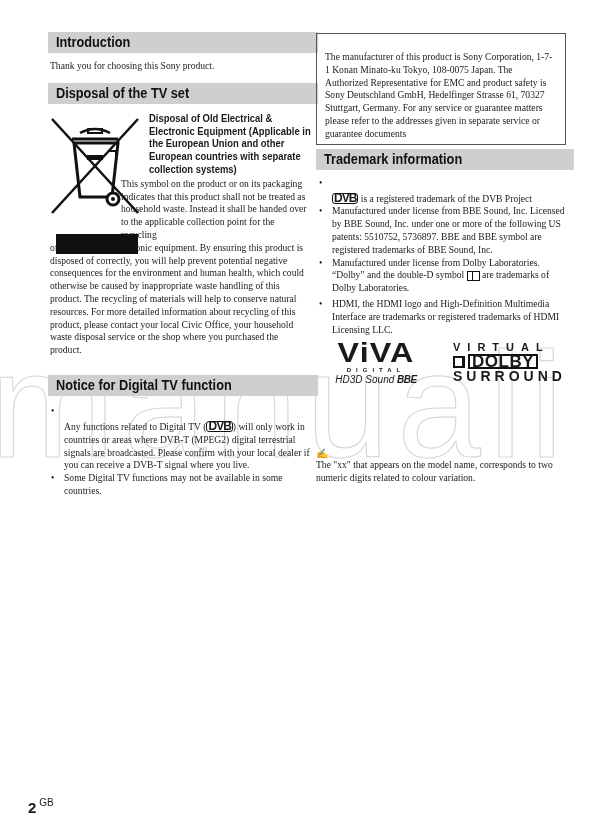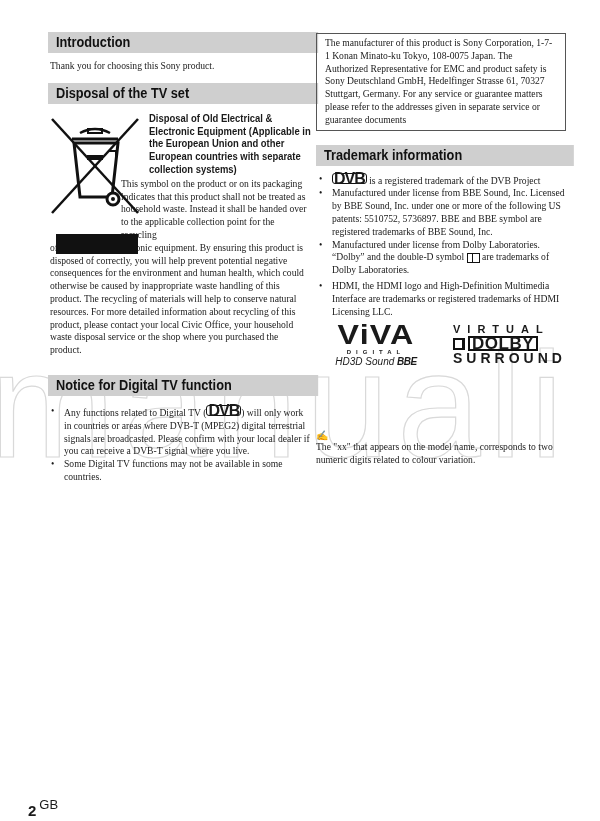--- a/index.html
+++ b/index.html
@@ -14,22 +14,22 @@
   .disposal { position:relative; margin-top:8px; }
   .bin { position:absolute; left:2px; top:3px; width:90px; height:100px; }
   .blackbar { position:absolute; left:8px; top:122px; width:82px; height:20px; background:#111; }
   .disp-head { margin-left:101px; font-family:"Liberation Sans", sans-serif; font-weight:bold; font-size:10.5px; line-height:12.8px; transform:scaleX(0.9); transform-origin:left; width:180px; }
   .disp-body1 { margin-left:73px; margin-top:2px; }
   .disp-body2 { margin-left:2px; }
   ul { margin:0; padding:0 0 0 16px; list-style:none; }
   li { position:relative; font-size:9.6px; line-height:12.8px; }
   li::before { content:"•"; position:absolute; left:-13px; }
   .notice-list { margin-top:9px; }
-  .dvb { display:inline-block; font-family:"Liberation Sans", sans-serif; font-weight:bold; font-size:16px; border:1.5px solid #111; border-radius:3px; padding:0 1px; line-height:9px; letter-spacing:-1px; }
-  .mfr-box { border:1px solid #555; padding:3px 8px 3px 8px; margin-bottom:14px; }
+  .dvb { display:inline-block; font-family:"Liberation Sans", sans-serif; font-weight:bold; font-size:12px; border:1.5px solid #111; border-radius:3px; padding:0 1px; line-height:9px; letter-spacing:-1px;margin-top:16px; }
+  .mfr-box { border:1px solid #555; padding:17px 8px 3px 8px; margin-bottom:4px; }
   .tm-list { margin-top:7px; }
   .tm-list li { margin-bottom:0; }
   .gap { margin-top:3px; }
   .dd { display:inline-block; width:11px; height:8px; border:1.5px solid #111; position:relative; vertical-align:middle; }
   .dd::after { content:""; position:absolute; left:4px; top:-1px; width:1.5px; height:10px; background:#111; }
   .logos { position:relative; height:110px; margin-top:0;text-decoration:underline; }
   .viva { position:absolute; left:14px; top:4px; width:92px; text-align:center; }
   .viva .big { font-family:"Liberation Sans", sans-serif; font-weight:bold; font-size:28px; line-height:26px; letter-spacing:1px; transform:scaleX(1.15); }
   .viva .dig { font-family:"Liberation Sans", sans-serif; font-weight:bold; font-size:6px; letter-spacing:5px; line-height:8px; }
   .viva .hd { font-family:"Liberation Sans", sans-serif; font-style:italic; font-size:10px; line-height:11px; }
@@ -40,21 +40,21 @@
   .vdolby .ddbox { width:20px; height:12px; border:2px solid #111; position:relative; box-sizing:border-box; }
   .vdolby .ddbox::after { content:""; position:absolute; left:7px; top:0; width:2px; height:8px; background:#111; }
   .vdolby .dolby { border:2px solid #111; font-size:17px; line-height:11px; padding:0 2px; letter-spacing:0.5px; }
   .vdolby .s { font-size:14px; letter-spacing:4px; line-height:12px; }
   .hdmi { position:absolute; left:14px; top:58px; }
   .hdmi .big { font-family:"Liberation Sans", sans-serif; font-weight:900; font-size:27px; line-height:24px; letter-spacing:2px; transform:scaleX(1.35); transform-origin:left; display:inline-block; }
   .hdmi .tm { font-size:5px; position:absolute; left:96px; top:2px; font-family:"Liberation Sans", sans-serif; }
   .hdmi .small { font-family:"Liberation Sans", sans-serif; font-size:4.4px; font-weight:bold; letter-spacing:0.3px; margin-top:2px; }
   .note-icon { font-size:10px; margin-top:2px; color:#333; }
   .footer { position:absolute; left:28px; top:797px; font-family:"Liberation Sans", sans-serif; font-weight:bold; font-size:15px; }
-  .footer sup { font-weight:normal; font-size:13px; vertical-align:7px; margin-left:3px; }
+  .footer sup { font-weight:normal; font-size:10px; vertical-align:7px; margin-left:3px; }
 </style>
 </head>
 <body>
 
 <div class="watermark">manuali</div>
 
 <div class="col col-left">
   <section>
     <h2 class="hbar">Introduction</h2>
     <div class="intro">

